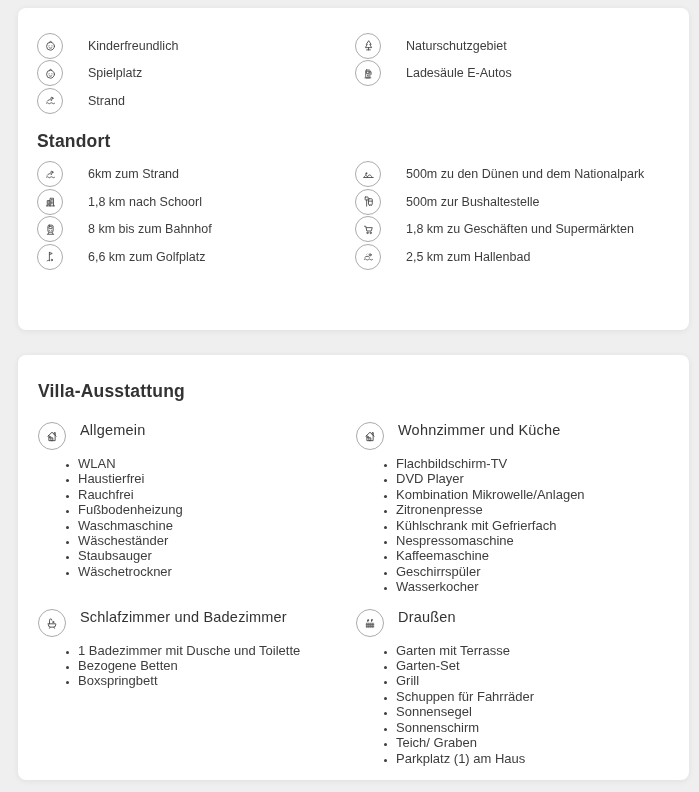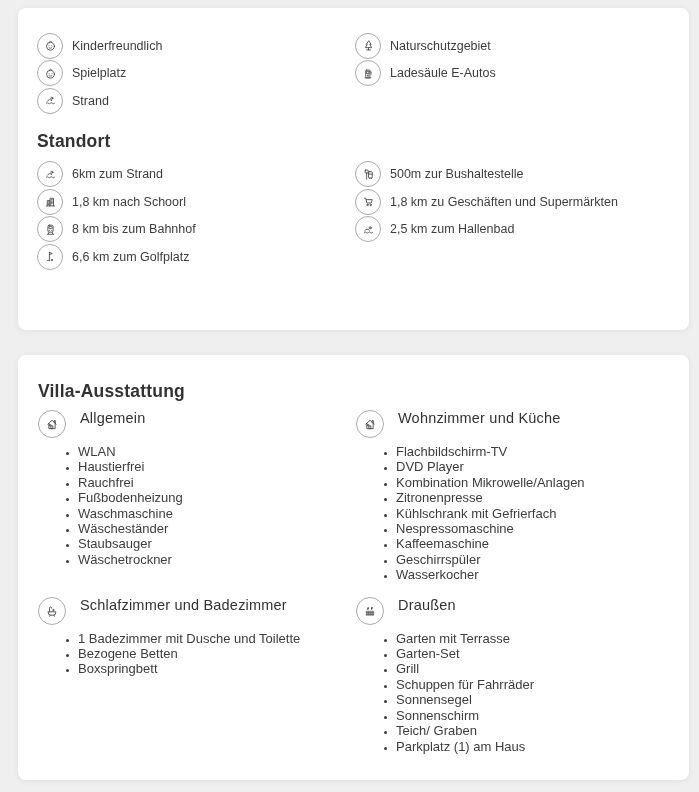--- a/index.html
+++ b/index.html
@@ -22,26 +22,26 @@
   .card-amenities{height:322px;padding:24px 20px 20px 19px;margin-bottom:25px;}
   .card-equipment{height:425px;padding:26px 20px 24px 20px;}
 
   .section + .section{margin-top:16px;}
   .section-title, .card-title{
     font-size:17.5px;line-height:21px;
     font-weight:600;color:#333333;
     margin:0 0 9px 0;
     letter-spacing:0.2px;
   }
-  .card-title{margin-bottom:8px;}
+  .card-title{margin-bottom:20px;}
 
   .cols{display:grid;grid-template-columns:318px 1fr;}
   .amenity-col{list-style:none;margin:0;padding:0;}
   .amenity{display:flex;align-items:center;height:27.5px;}
-  .amenity-label{margin-left:9px;font-size:12.5px;color:#3d3d3d;}
+  .amenity-label{margin-left:25px;font-size:12.5px;color:#3d3d3d;}
 
   .icon-circle{
     flex:0 0 auto;
     width:24px;height:24px;
     border:1px solid #ababab;border-radius:50%;
     display:inline-flex;align-items:center;justify-content:center;
     background:#fff;
   }
   .icon-circle svg{width:15px;height:15px;display:block;}
   .icon-circle svg *{stroke:#4a4a4a;fill:none;stroke-width:1.4;stroke-linecap:round;stroke-linejoin:round;}
@@ -182,20 +182,31 @@
                     <path d="M10.2 18.4V5.4"></path>
                     <path d="M10.2 5.4l4.6 1.8-4.6 1.8"></path>
                     <circle cx="14" cy="17.6" r="1.1"></circle>
                     <path d="M6.6 18.8c1.3-.9 2.7-.9 4 0"></path>
                   </svg>
                 </span>
     <span class="amenity-label">6,6 km zum Golfplatz</span>
   </li>
             </ul>
       <ul class="amenity-col">
+              <li class="amenity">
+    <span class="icon-circle">
+                  <svg viewBox="0 0 24 24">
+                    <path d="M4.8 16.8c1.6-4.4 4.5-4.4 6.1 0"></path>
+                    <path d="M9.9 16.8c1.9-5.6 5.9-5.6 7.8 0"></path>
+                    <path d="M8 12.2V9.2l2 .75-2 .75"></path>
+                    <path d="M4.4 16.8h15.2"></path>
+                  </svg>
+                </span>
+    <span class="amenity-label">500m zu den Dünen und dem Nationalpark</span>
+  </li>
               <li class="amenity">
     <span class="icon-circle">
                   <svg viewBox="0 0 24 24">
                     <rect x="6.6" y="4.8" width="4.8" height="4.8" rx=".5"></rect>
                     <path d="M9 9.6v9.8"></path>
                     <rect x="12" y="7.6" width="6" height="9.8" rx="1"></rect>
                     <path d="M12 11.4h6"></path>
                     <circle class="f" cx="13.7" cy="18.4" r=".85"></circle>
                     <circle class="f" cx="16.3" cy="18.4" r=".85"></circle>
                   </svg>

